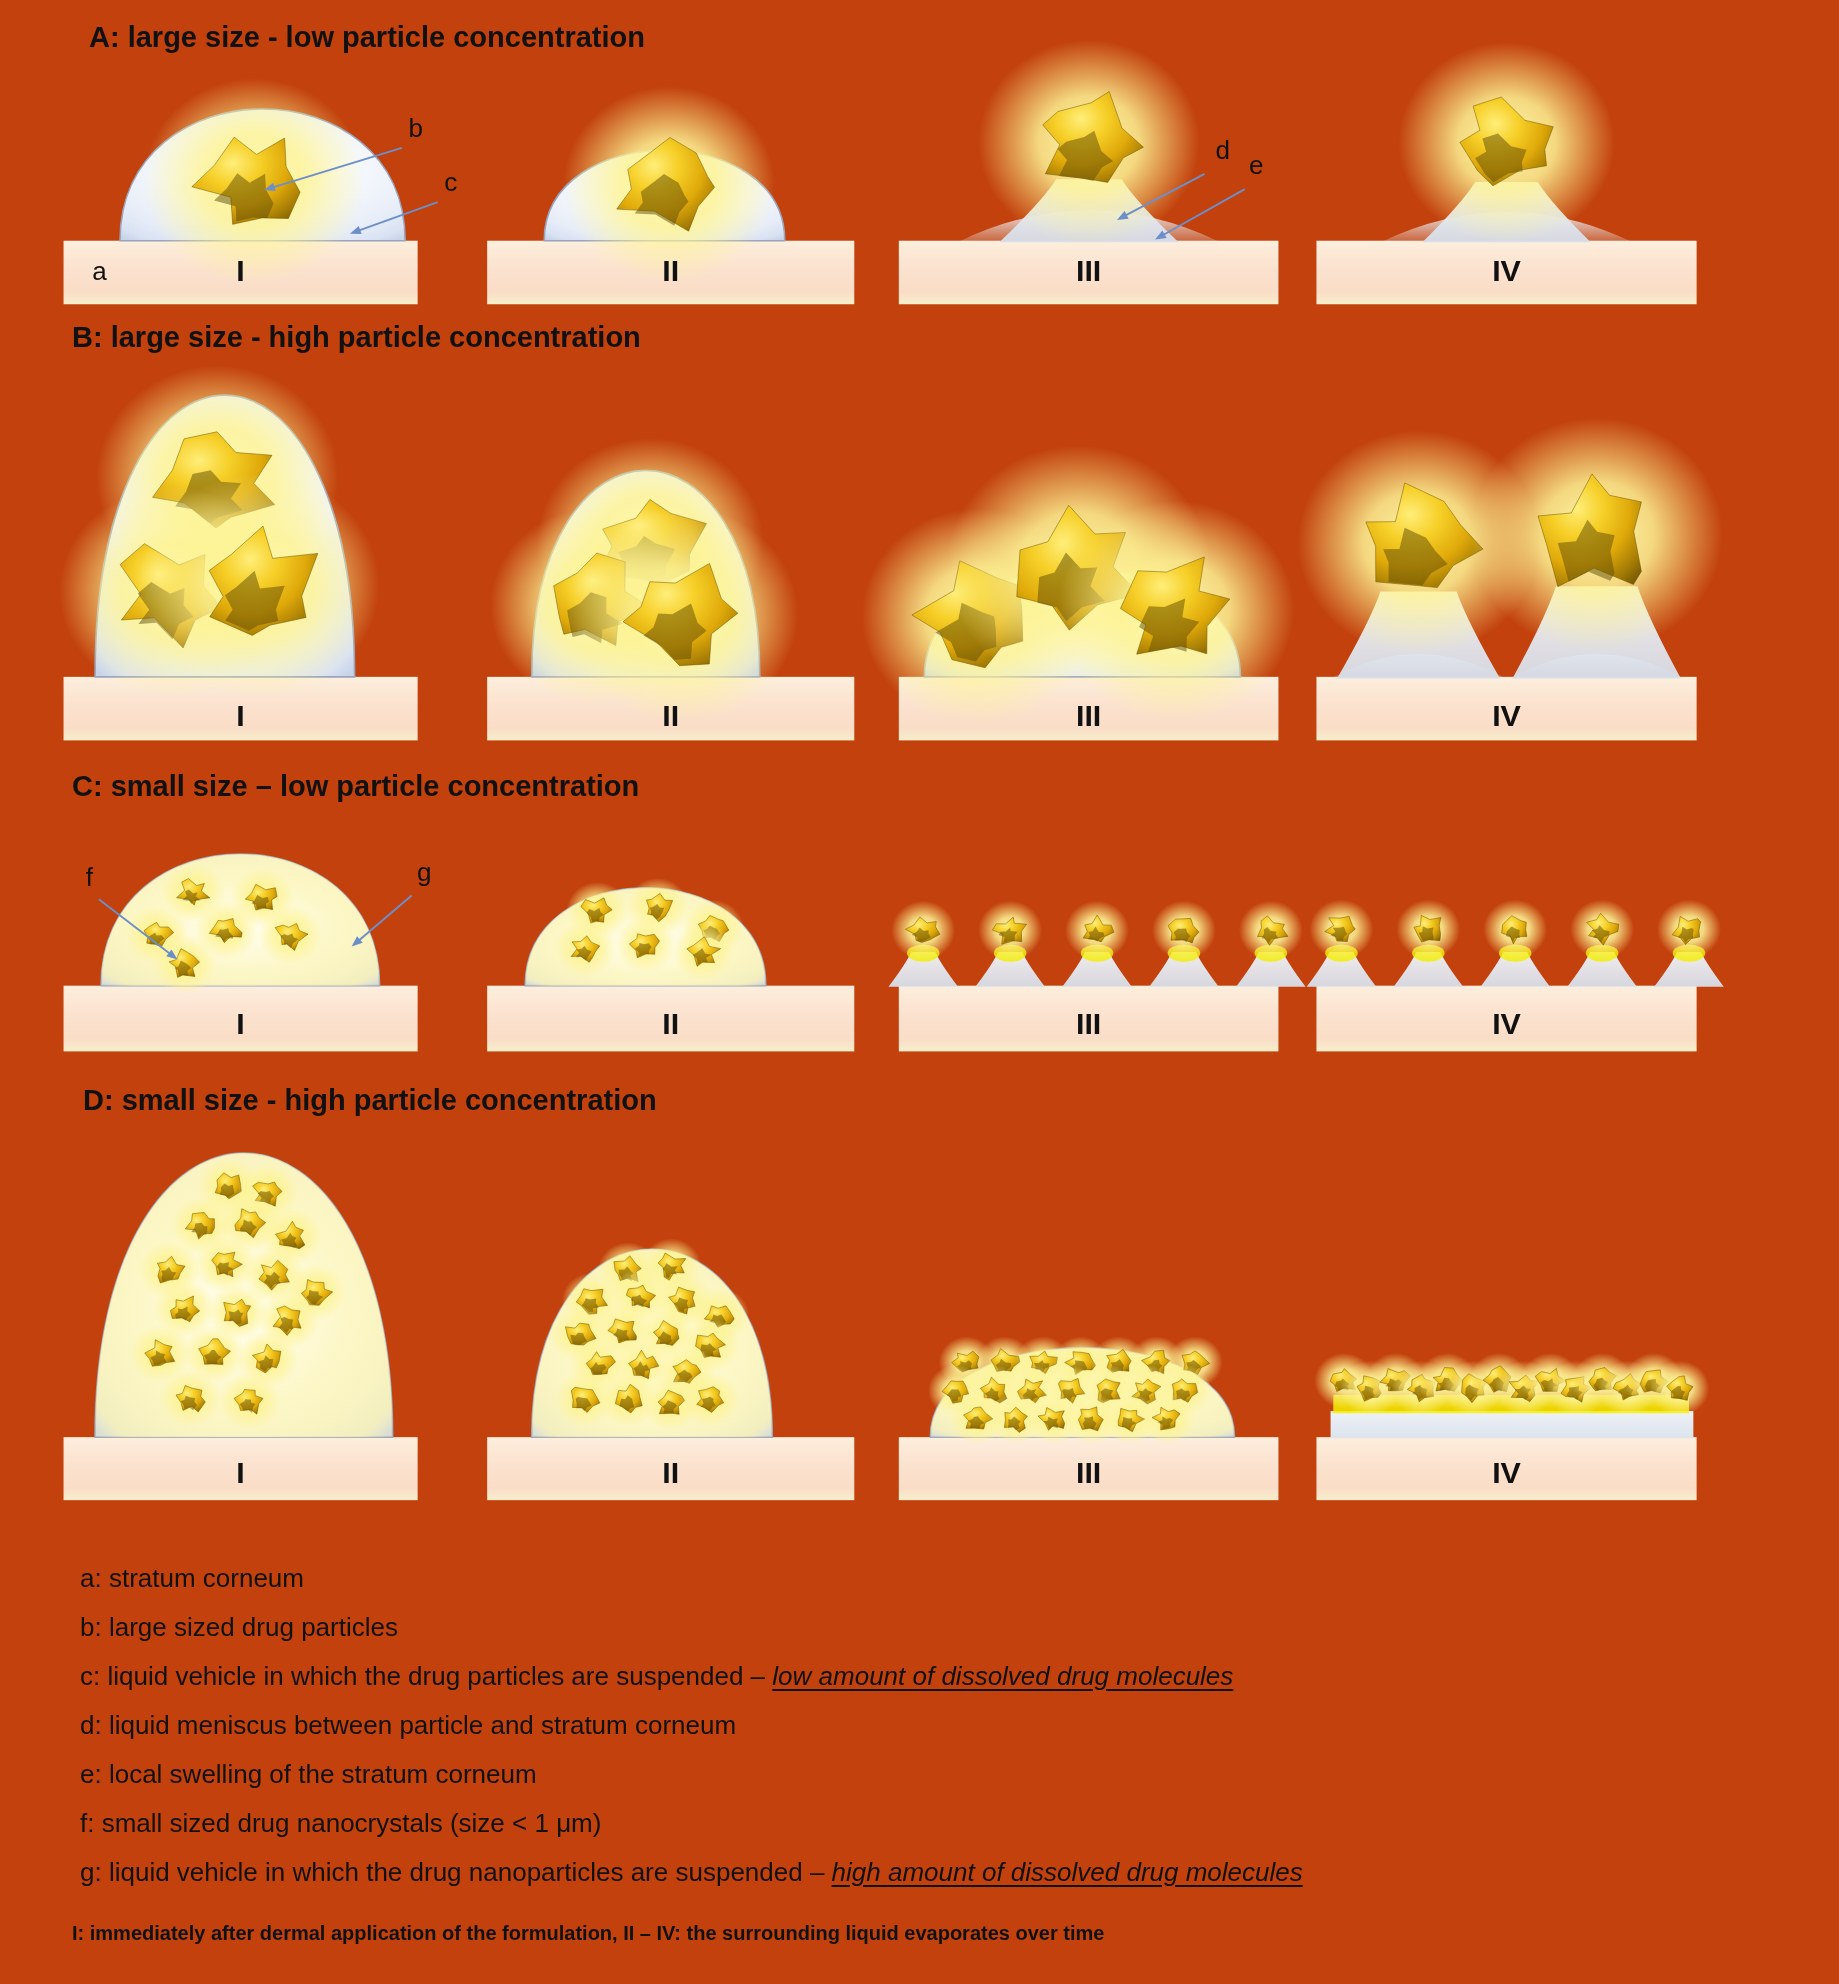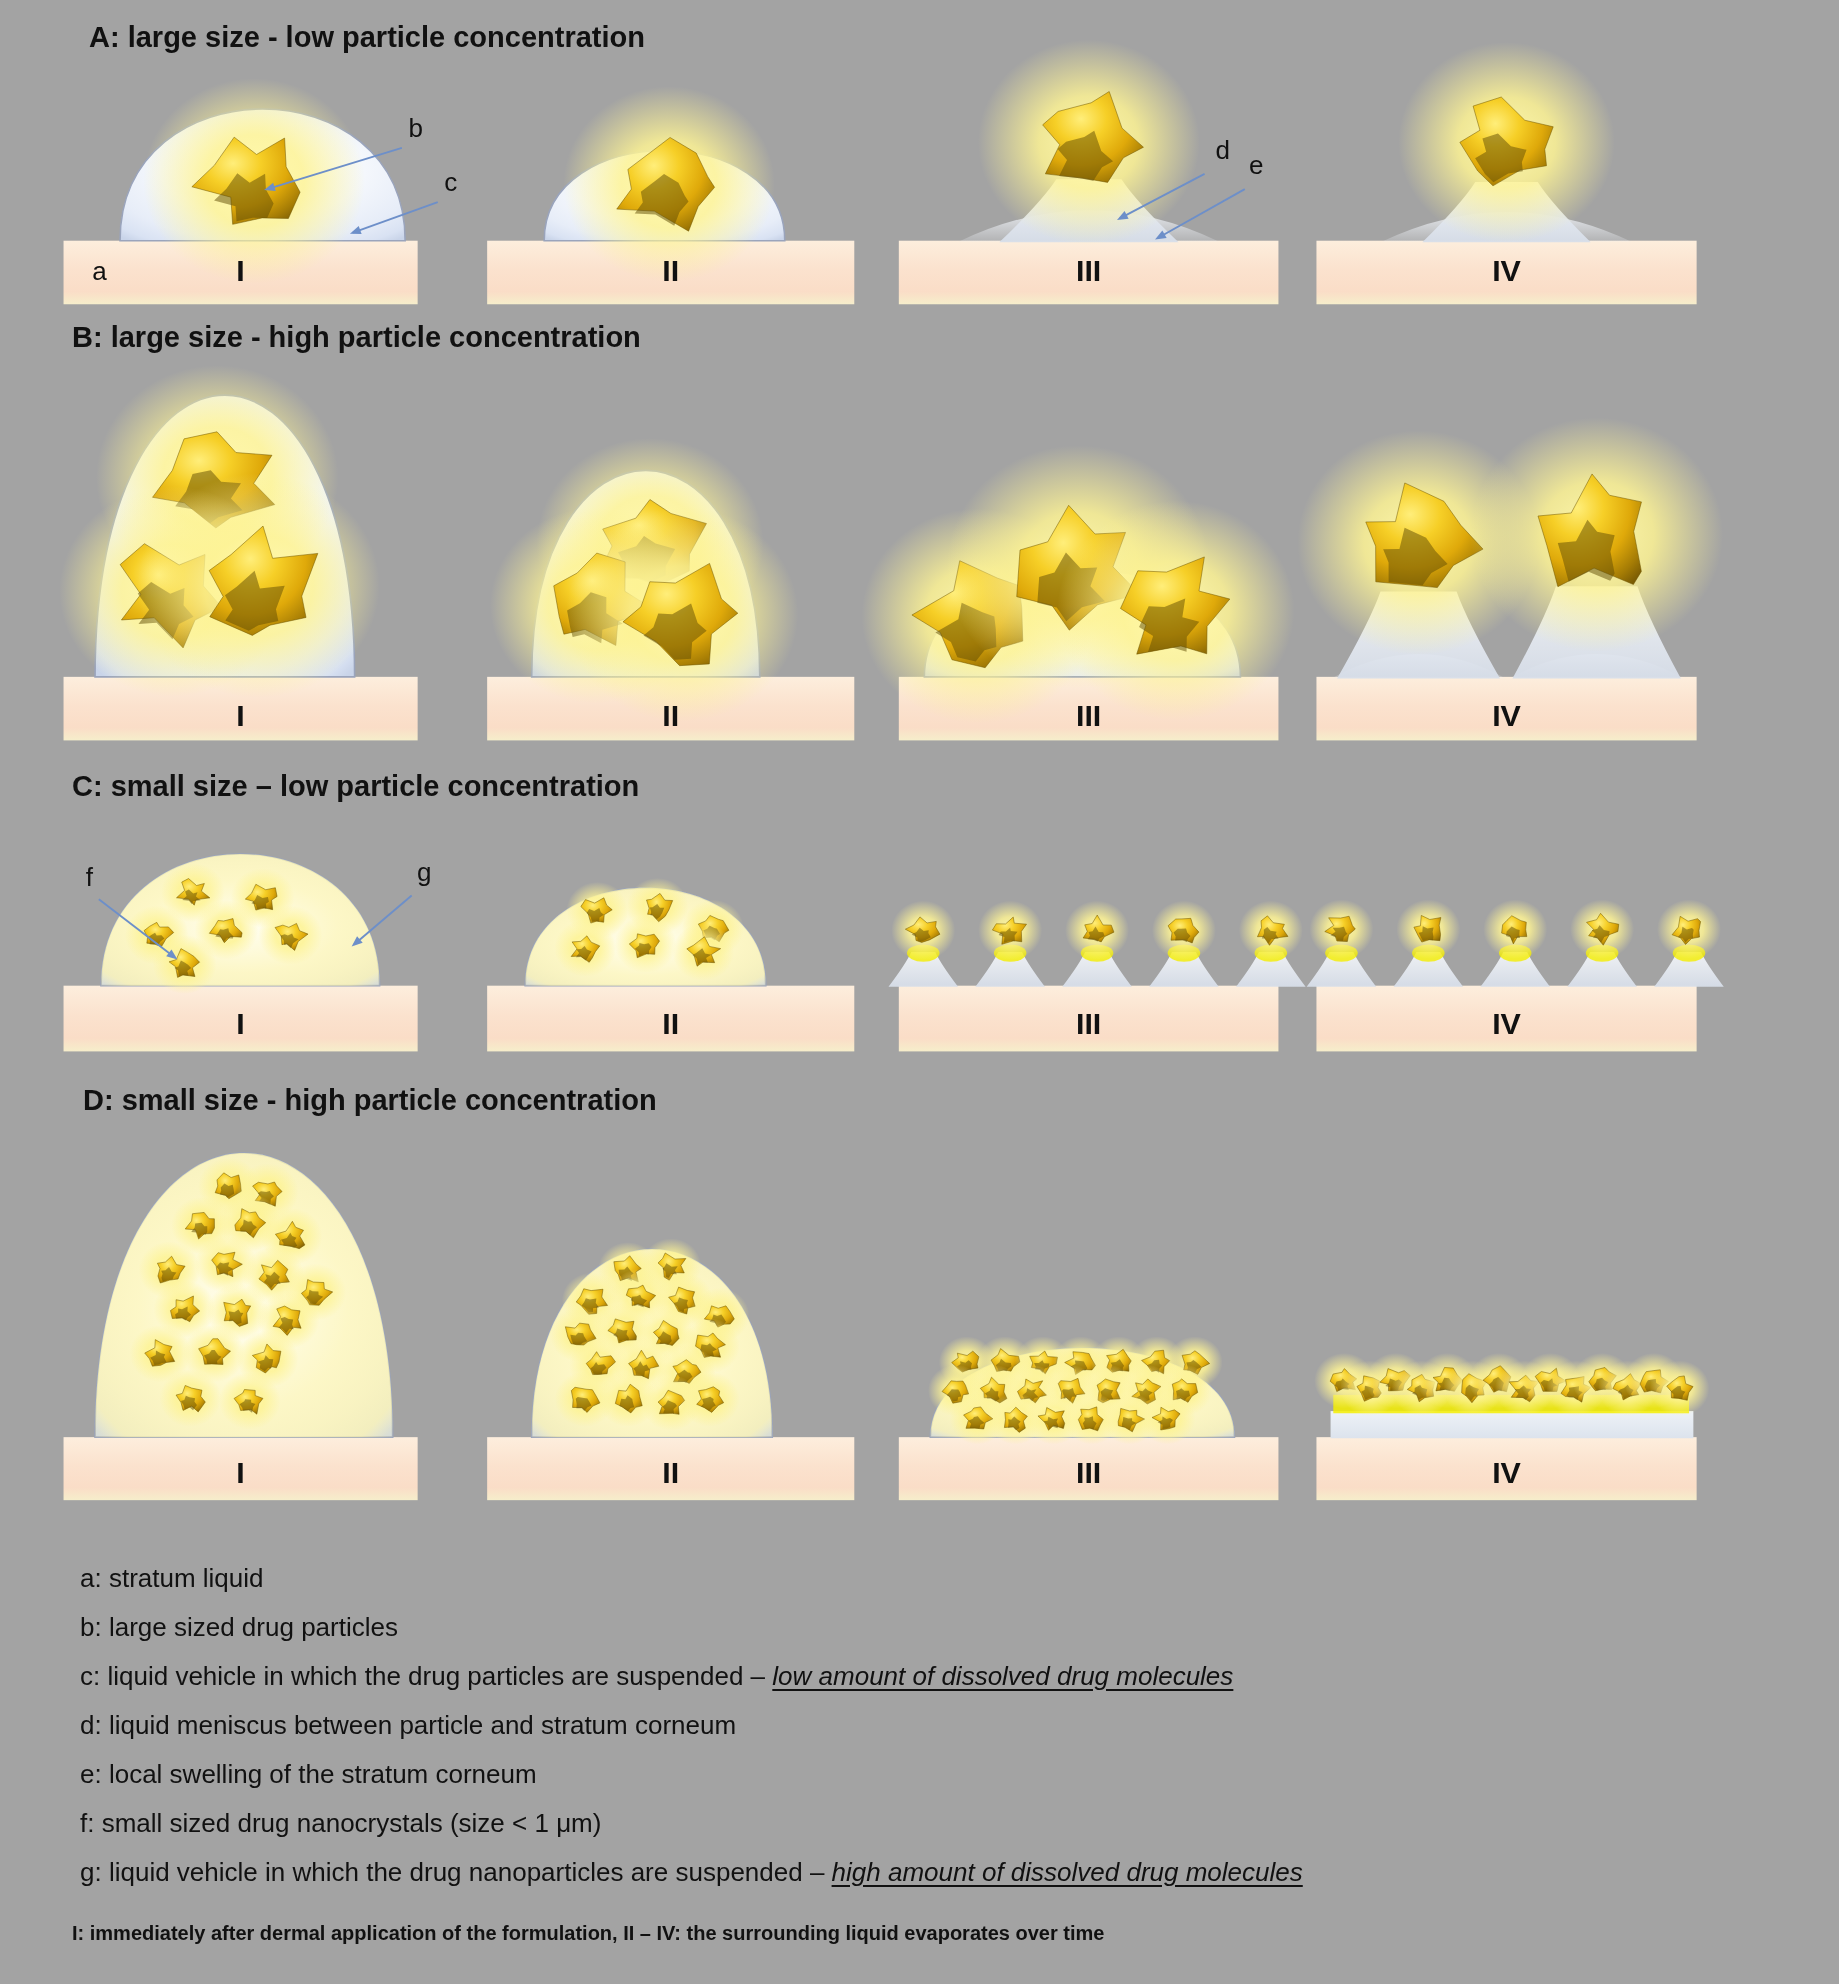--- a/index.html
+++ b/index.html
@@ -1,19 +1,19 @@
 <!DOCTYPE html>
 <html style="font-size:8.7px"><head>
 <meta charset="utf-8">
 <style>
   html,body{margin:0;padding:0;background:#fff;}
   #canvas{
     position:relative;
     width:1840px;height:1985px;
-    background:#a3a3a3;
+    background:#c2410c;
     font-family:"Liberation Sans", sans-serif;
     overflow:hidden;
   }
   .row-title{
     position:absolute;
     font-size:29px;
     font-weight:bold;
     color:#111;
     white-space:nowrap;
     letter-spacing:0px;
@@ -701,21 +701,21 @@
         <path d="M 3101.3,2533.2 L 3104.0,2547.6 L 3117.5,2552.9 L 3109.5,2564.1 L 3106.8,2578.2 L 3091.0,2574.6 L 3077.6,2573.7 L 3077.3,2561.7 L 3068.9,2552.1 L 3081.3,2542.0 L 3091.4,2534.6 Z" fill="url(#gGold)" stroke="#6b5200" stroke-width="1.5" stroke-opacity="0.6"></path>
         <path d="M 3094.5,2551.6 L 3095.9,2559.5 L 3103.4,2562.4 L 3098.9,2568.6 L 3097.5,2576.4 L 3088.8,2574.4 L 3081.4,2573.9 L 3081.2,2567.2 L 3076.6,2562.0 L 3083.4,2556.4 L 3089.0,2552.4 Z" fill="#5f4b03" opacity="0.5"></path>
       </g>
       <text x="443" y="2731" text-anchor="middle" font-size="56" font-weight="bold" fill="#111111">I</text>
       <text x="1235" y="2731" text-anchor="middle" font-size="56" font-weight="bold" fill="#111111">II</text>
       <text x="2004.5" y="2731" text-anchor="middle" font-size="56" font-weight="bold" fill="#111111">III</text>
       <text x="2774" y="2731" text-anchor="middle" font-size="56" font-weight="bold" fill="#111111">IV</text>
     </svg>
 
   <div class="legend-block">
-    <p class="legend-line"><span>a:</span><span> stratum liquid</span><span class="em"></span></p>
+    <p class="legend-line"><span>a:</span><span> stratum corneum</span><span class="em"></span></p>
     <p class="legend-line"><span>b:</span><span> large sized drug particles</span><span class="em"></span></p>
     <p class="legend-line"><span>c:</span><span> liquid vehicle in which the drug particles are suspended – </span><span class="em">low amount of dissolved drug molecules</span></p>
     <p class="legend-line"><span>d:</span><span> liquid meniscus between particle and stratum corneum</span><span class="em"></span></p>
     <p class="legend-line"><span>e:</span><span> local swelling of the stratum corneum</span><span class="em"></span></p>
     <p class="legend-line"><span>f:</span><span> small sized drug nanocrystals (size &lt; 1 μm)</span><span class="em"></span></p>
     <p class="legend-line"><span>g:</span><span> liquid vehicle in which the drug nanoparticles are suspended – </span><span class="em">high amount of dissolved drug molecules</span></p>
   </div>
 
   <div class="footnote">I: immediately after dermal application of the formulation, II – IV: the surrounding liquid evaporates over time</div>
 </div>

